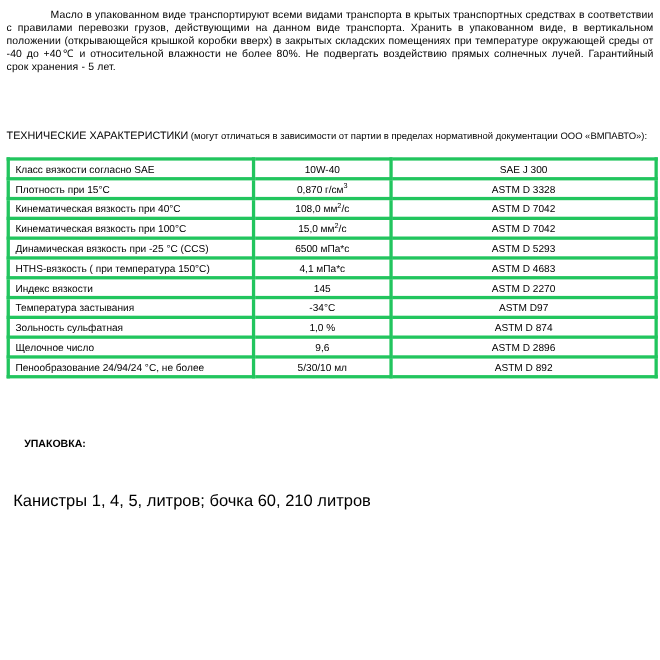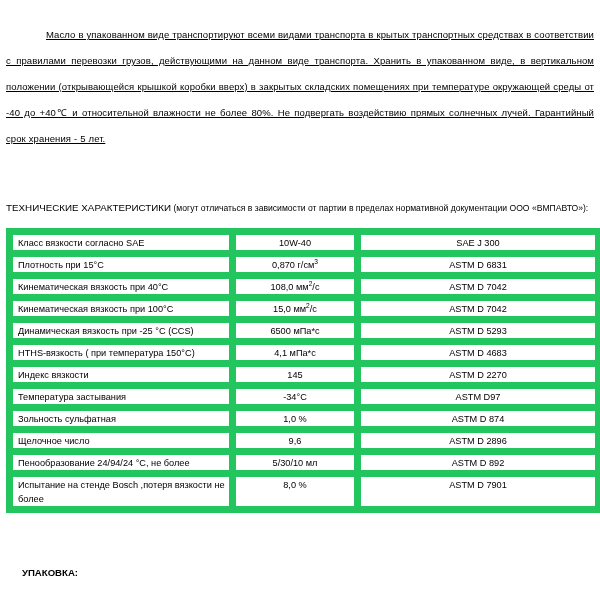--- a/index.html
+++ b/index.html
@@ -21,28 +21,27 @@
     position: relative;
     width: 600px;
     height: 600px;
     box-sizing: border-box;
     padding: 0 6px;
   }
 
   
   .intro {
     margin: 0;
-    padding-top: 22px;
+    padding-top: 8px;
     font-size: 9.5px;
-    line-height: 26px;
+    line-height: 12px;
     text-align: justify;
     text-indent: 40px;
     letter-spacing: 0.01em;
     word-spacing: 0.02em;
-    text-decoration: underline;
   }
 
   
   .spec-heading {
     margin: 0;
     padding-top: 47px;
     font-size: 9.5px;
     line-height: 17px;
     text-align: left;
   }
@@ -61,21 +60,21 @@
     border-collapse: collapse;
     width: 589px;
     table-layout: fixed;
     font-size: 9.2px;
   }
   .spec-table col.c-param  { width: 223px; }
   .spec-table col.c-value  { width: 125px; }
   .spec-table col.c-std    { width: 241px; }
 
   .spec-table td {
-    border: 7px solid #22c55e;
+    border: 3px solid #22c55e;
     padding: 0;
     height: 15px;
     vertical-align: middle;
     white-space: normal;
   }
   .spec-table td.param {
     text-align: left;
     padding-left: 5px;
     padding-right: 3px;
   }
@@ -130,21 +129,21 @@
     </colgroup>
     <tbody>
         <tr>
           <td class="param">Класс вязкости согласно SAE</td>
           <td class="value">10W-40</td>
           <td class="std">SAE J 300</td>
         </tr>
         <tr>
           <td class="param">Плотность при 15°С</td>
           <td class="value">0,870 г/см<sup>3</sup></td>
-          <td class="std">ASTM D 6831</td>
+          <td class="std">ASTM D 3328</td>
         </tr>
         <tr>
           <td class="param">Кинематическая вязкость при 40°С</td>
           <td class="value">108,0 мм<sup>2</sup>/с</td>
           <td class="std">ASTM D 7042</td>
         </tr>
         <tr>
           <td class="param">Кинематическая вязкость при 100°С</td>
           <td class="value">15,0 мм<sup>2</sup>/с</td>
           <td class="std">ASTM D 7042</td>
@@ -177,25 +176,20 @@
         <tr>
           <td class="param">Щелочное число</td>
           <td class="value">9,6</td>
           <td class="std">ASTM D 2896</td>
         </tr>
         <tr>
           <td class="param">Пенообразование 24/94/24 °С, не более</td>
           <td class="value">5/30/10 мл</td>
           <td class="std">ASTM D 892</td>
         </tr>
-        <tr class="tall">
-          <td class="param">Испытание на стенде Bosch ,потеря вязкости не более</td>
-          <td class="value">8,0 %</td>
-          <td class="std">ASTM D 7901</td>
-        </tr>
       </tbody>
   </table>
 
   <p class="pack-heading">УПАКОВКА:</p>
 
   <p class="pack-text">Канистры 1, 4, 5, литров; бочка 60, 210 литров</p>
 
 </div>
 
 </body></html>

